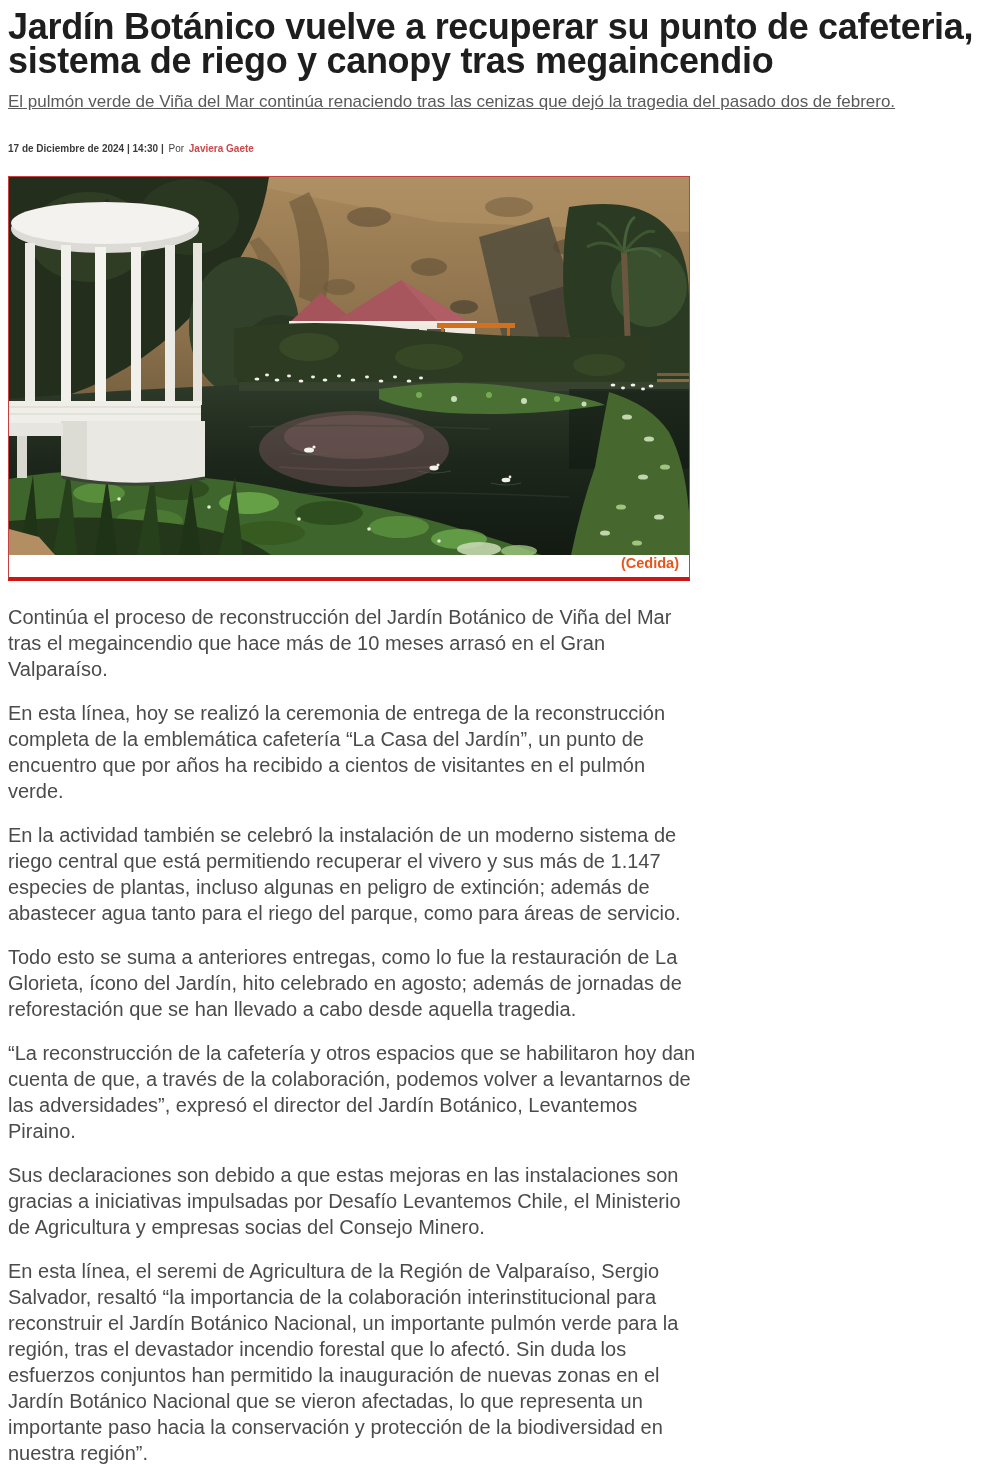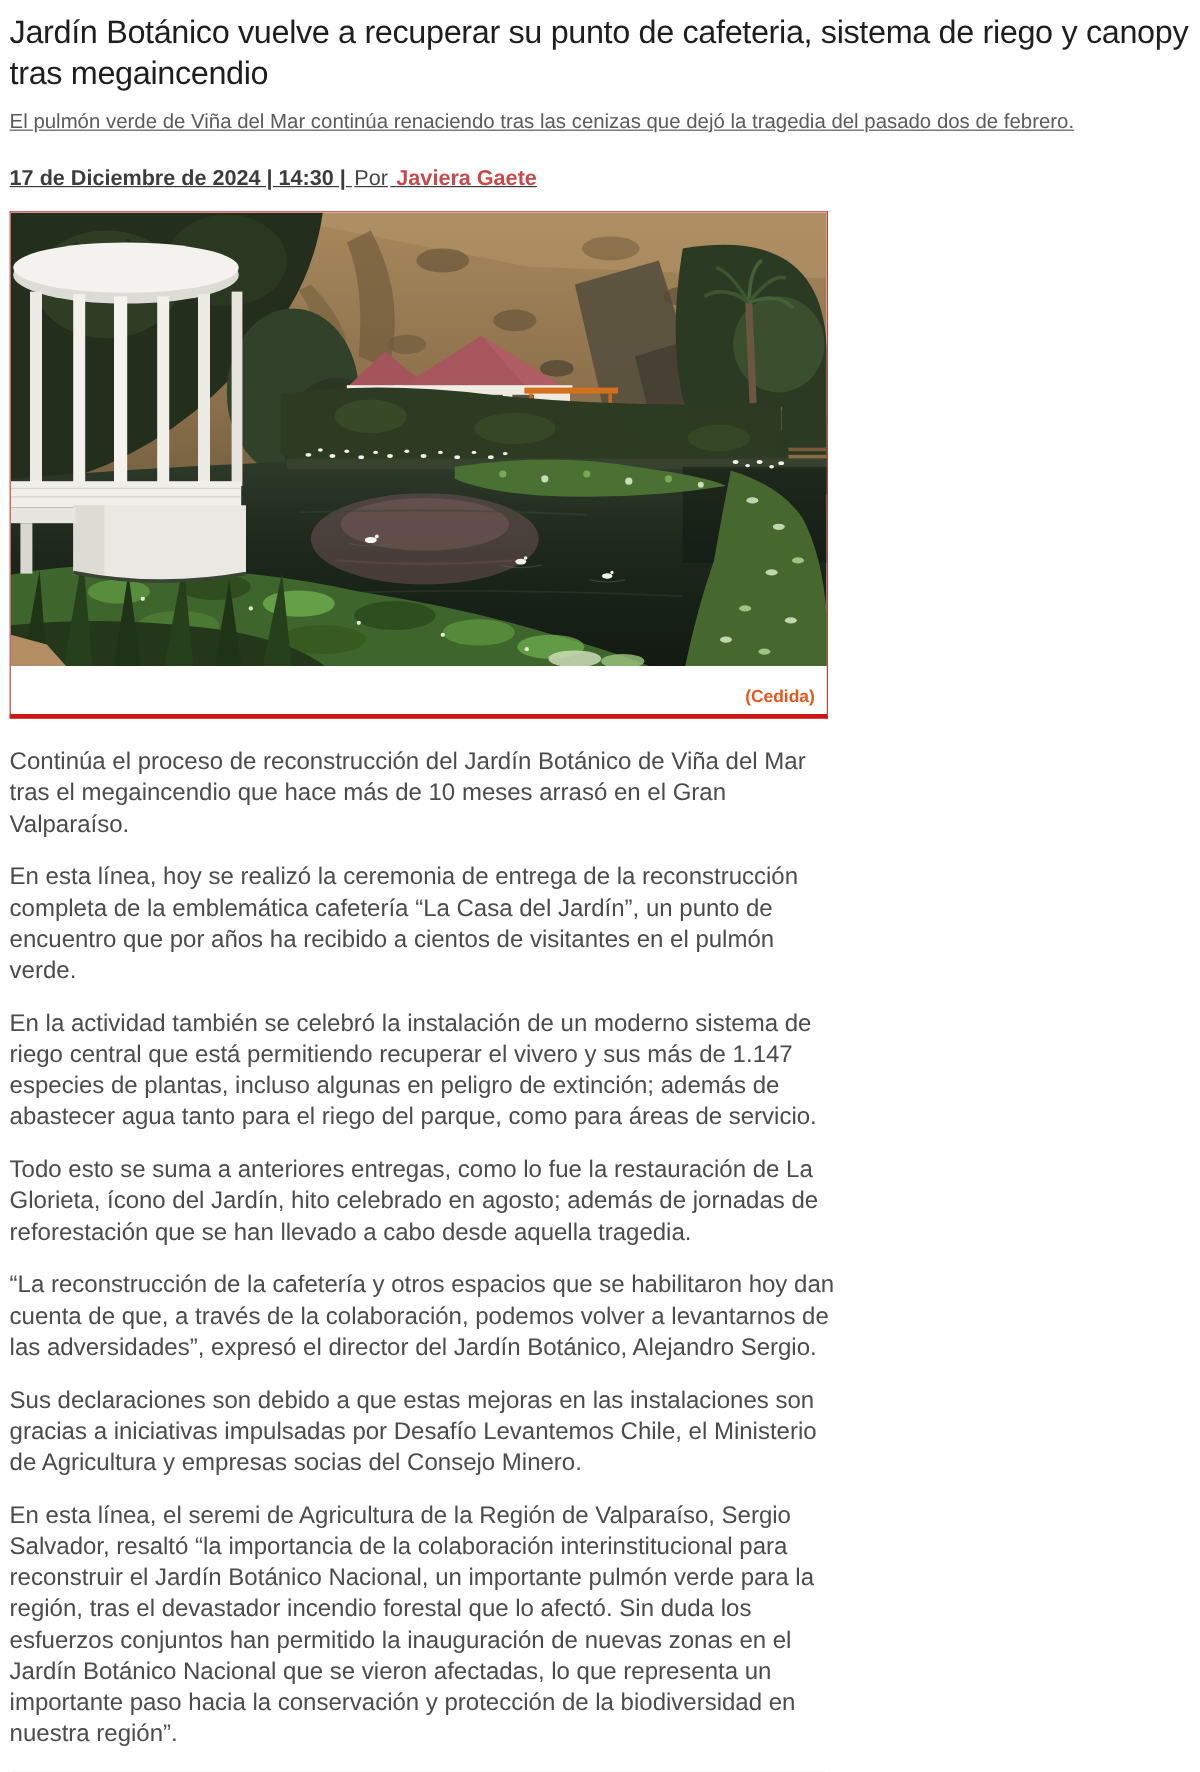--- a/index.html
+++ b/index.html
@@ -10,43 +10,42 @@
     height: 1477px;
     overflow: hidden;
     font-family: "Liberation Sans", "DejaVu Sans", sans-serif;
   }
   .page {
     box-sizing: border-box;
     padding: 8px 8px 0 8px;
     width: 1000px;
   }
   h1.headline {
-    font-size: 27px;
+    font-size: 36px;
     line-height: 34px;
-    font-weight: 400;
+    font-weight: 700;
     color: #1e1e1e;
     letter-spacing: -0.3px;
     margin: 2px 0 13px 0;
     max-width: 984px;
   }
   p.subtitle {
     font-size: 17px;
     line-height: 22px;
     color: #5a5a5a;
     margin: 0 0 27px 0;
     max-width: 970px;
     text-decoration: underline;
   }
   .byline {
-    font-size: 18px;
+    font-size: 10px;
     line-height: 17px;
     color: #3c3c3c;
     font-weight: 700;
     margin: 0 0 19px 0;
-    text-decoration: underline;
   }
   .byline .por {
     font-weight: 400;
     color: #444444;
     margin: 0 2px;
   }
   .byline .author-link {
     color: #c9494b;
     font-weight: 700;
     text-decoration: none;
@@ -60,21 +59,21 @@
   }
   .photo-wrap {
     width: 680px;
     height: 378px;
     display: block;
     overflow: hidden;
   }
   .photo-wrap svg { display: block; }
   figcaption.photo-caption {
     text-align: right;
-    padding: 18px 10px 6px 10px;
+    padding: 0 10px 6px 10px;
     font-size: 14.5px;
     font-weight: 700;
     color: #e8551b;
   }
   .article-body {
     width: 694px;
     font-size: 20px;
     line-height: 26px;
     color: #4b4b4b;
   }
@@ -310,20 +309,20 @@
       </svg>
     </div>
     <figcaption class="photo-caption">(Cedida)</figcaption>
   </figure>
 
   <div class="article-body">
     <p>Continúa el proceso de reconstrucción del Jardín Botánico de Viña del Mar tras el megaincendio que hace más de 10 meses arrasó en el Gran Valparaíso.</p>
     <p>En esta línea, hoy se realizó la ceremonia de entrega de la reconstrucción completa de la emblemática cafetería “La Casa del Jardín”, un punto de encuentro que por años ha recibido a cientos de visitantes en el pulmón verde.</p>
     <p>En la actividad también se celebró la instalación de un moderno sistema de riego central que está permitiendo recuperar el vivero y sus más de 1.147 especies de plantas, incluso algunas en peligro de extinción; además de abastecer agua tanto para el riego del parque, como para áreas de servicio.</p>
     <p>Todo esto se suma a anteriores entregas, como lo fue la restauración de La Glorieta, ícono del Jardín, hito celebrado en agosto; además de jornadas de reforestación que se han llevado a cabo desde aquella tragedia.</p>
-    <p>“La reconstrucción de la cafetería y otros espacios que se habilitaron hoy dan cuenta de que, a través de la colaboración, podemos volver a levantarnos de las adversidades”, expresó el director del Jardín Botánico, Alejandro Sergio.</p>
+    <p>“La reconstrucción de la cafetería y otros espacios que se habilitaron hoy dan cuenta de que, a través de la colaboración, podemos volver a levantarnos de las adversidades”, expresó el director del Jardín Botánico, Levantemos Piraino.</p>
     <p>Sus declaraciones son debido a que estas mejoras en las instalaciones son gracias a iniciativas impulsadas por Desafío Levantemos Chile, el Ministerio de Agricultura y empresas socias del Consejo Minero.</p>
     <p>En esta línea, el seremi de Agricultura de la Región de Valparaíso, Sergio Salvador, resaltó “la importancia de la colaboración interinstitucional para reconstruir el Jardín Botánico Nacional, un importante pulmón verde para la región, tras el devastador incendio forestal que lo afectó. Sin duda los esfuerzos conjuntos han permitido la inauguración de nuevas zonas en el Jardín Botánico Nacional que se vieron afectadas, lo que representa un importante paso hacia la conservación y protección de la biodiversidad en nuestra región”.</p>
   </div>
 
   <div class="bottom-module"></div>
 
 </div>
 
 </body></html>

